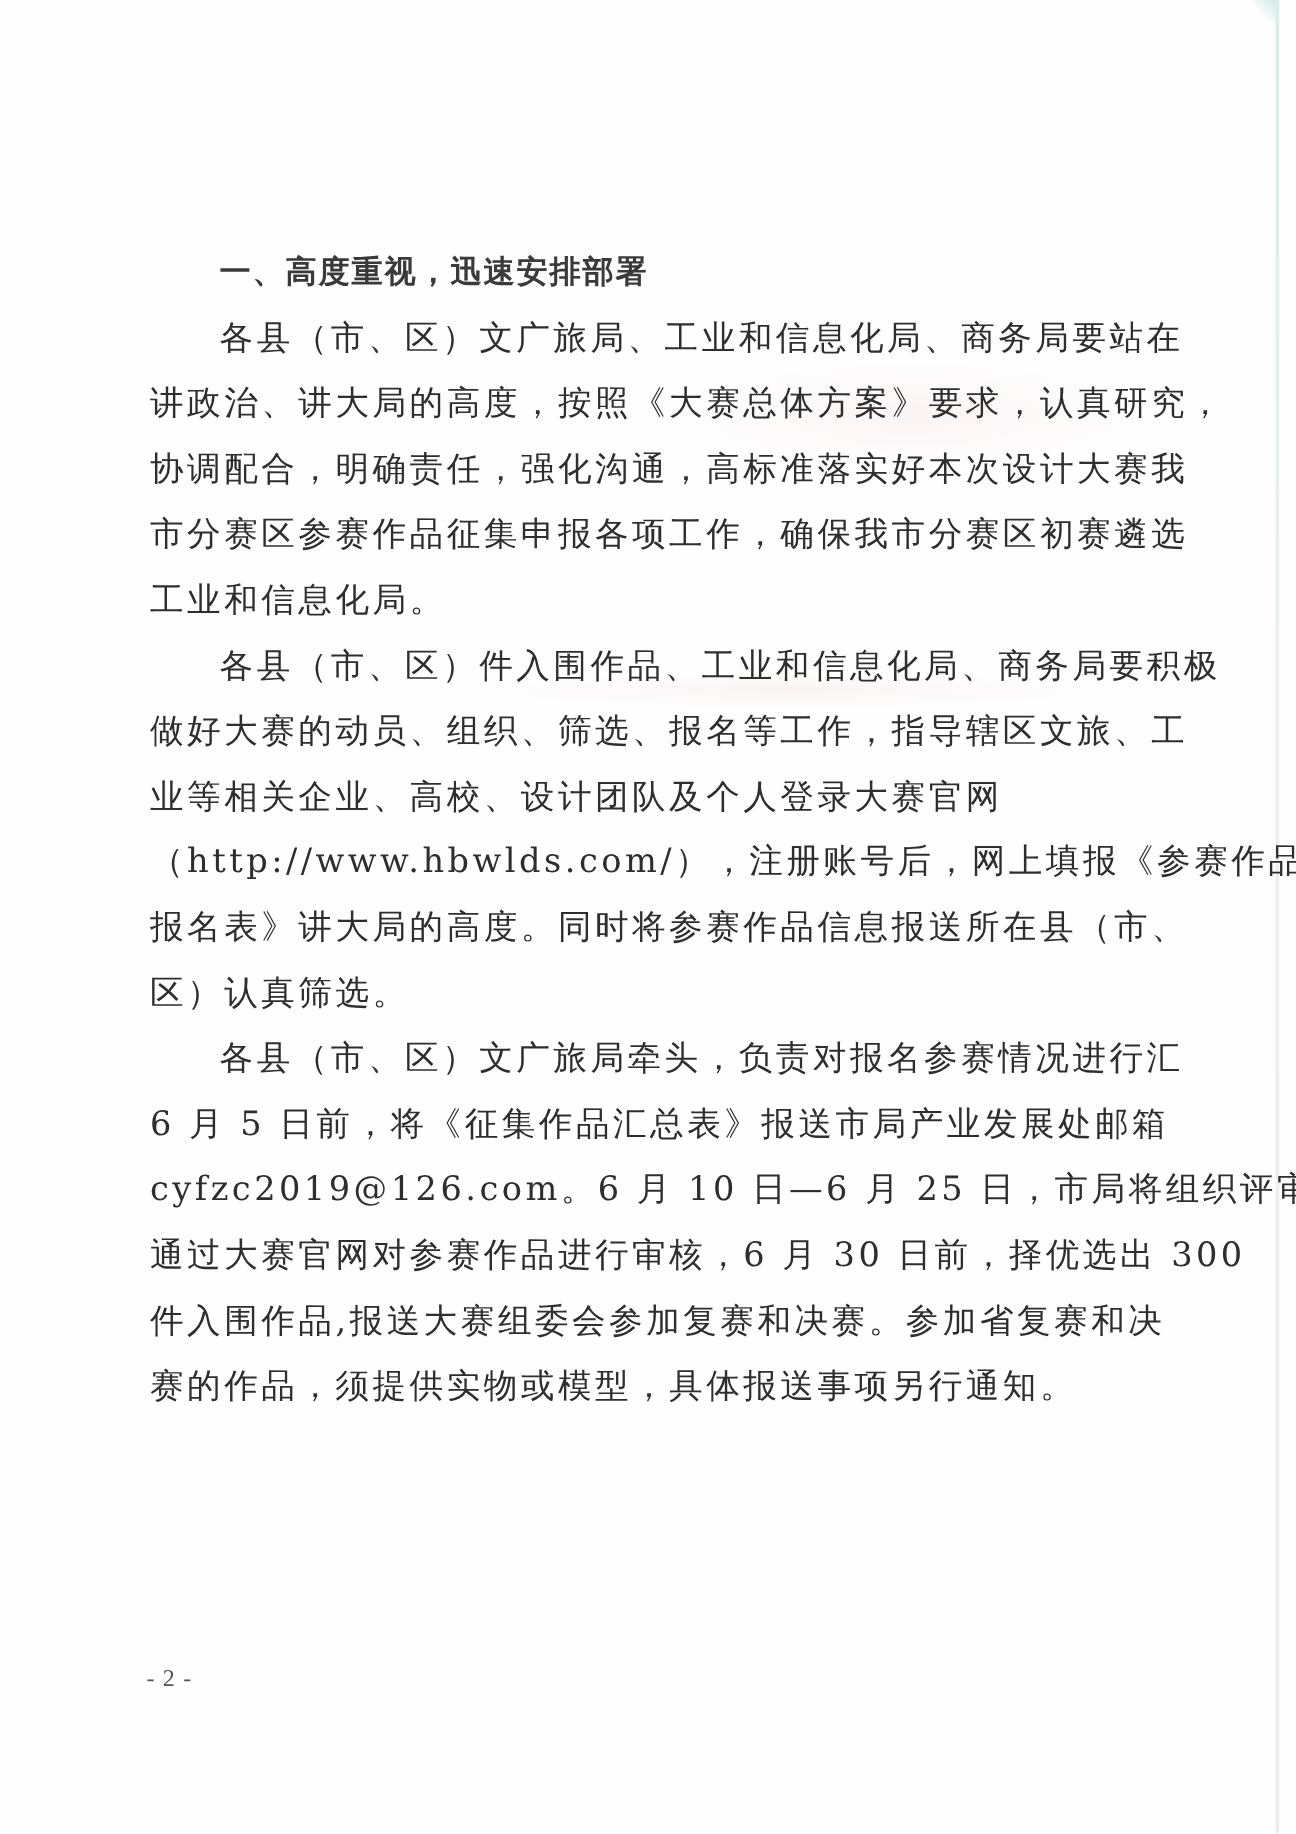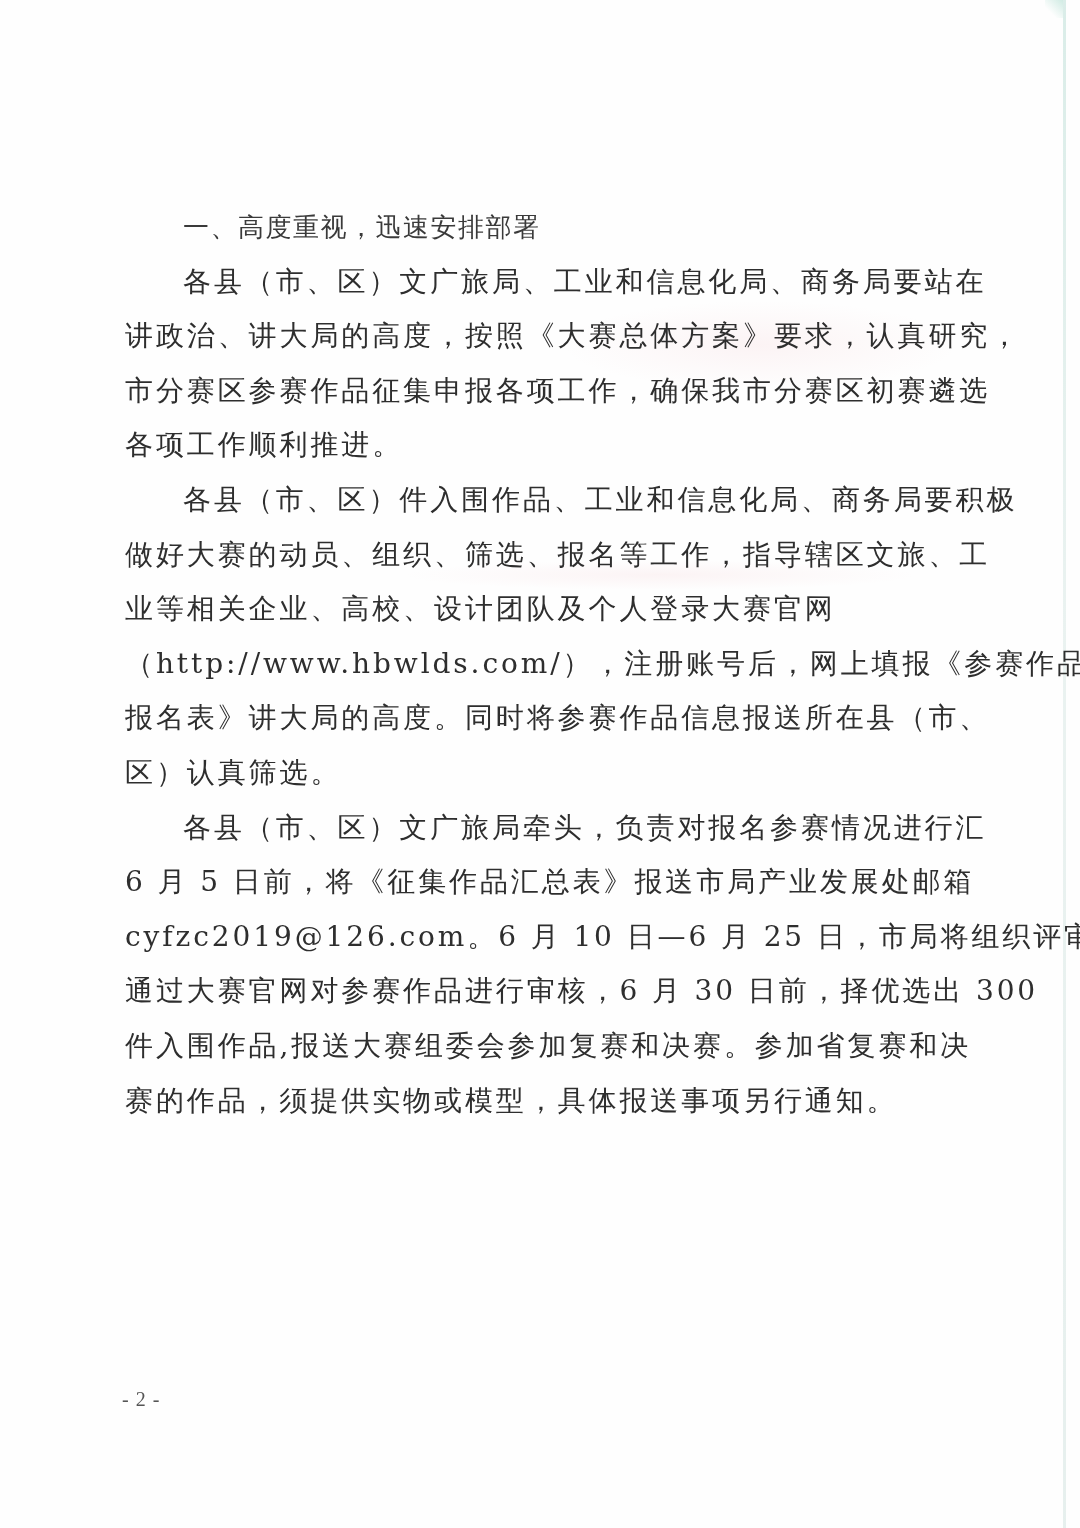--- a/index.html
+++ b/index.html
@@ -55,21 +55,21 @@
     text-align-last: justify;
   }
   .line.last {
     text-align-last: left;
   }
   .line.indent {
     padding-left: 58px;
   }
   .heading {
     font-family: "DejaVu Sans", "Liberation Sans", sans-serif;
-    font-weight: normal;
+    font-weight: bold;
     color: #3a3a3a;
     font-size: 26px;
     letter-spacing: 1.5px;
     text-align: left;
     text-align-last: left;
   }
   .page-number {
     position: absolute;
     left: 122px;
     top: 1388px;
@@ -94,22 +94,23 @@
 
   <div class="stain" style="left:560px; top:300px; width:400px; height:90px;"></div>
   <div class="stain" style="left:400px; top:560px; width:520px; height:30px;"></div>
 
   <div class="content">
 
     <div>
       <div class="line heading indent">一、高度重视，迅速安排部署</div>
       <div class="line indent">各县（市、区）文广旅局、工业和信息化局、商务局要站在</div>
       <div class="line">讲政治、讲大局的高度，按照《大赛总体方案》要求，认真研究，</div>
+      <div class="line">协调配合，明确责任，强化沟通，高标准落实好本次设计大赛我</div>
       <div class="line">市分赛区参赛作品征集申报各项工作，确保我市分赛区初赛遴选</div>
-      <div class="line last">各项工作顺利推进。</div>
+      <div class="line last">工业和信息化局。</div>
     </div>
 
     <div>
       <div class="line indent">各县（市、区）件入围作品、工业和信息化局、商务局要积极</div>
       <div class="line">做好大赛的动员、组织、筛选、报名等工作，指导辖区文旅、工</div>
       <div class="line last">业等相关企业、高校、设计团队及个人登录大赛官网</div>
       <div class="line">（http://www.hbwlds.com/），注册账号后，网上填报《参赛作品</div>
       <div class="line">报名表》讲大局的高度。同时将参赛作品信息报送所在县（市、</div>
       <div class="line last">区）认真筛选。</div>
     </div>

